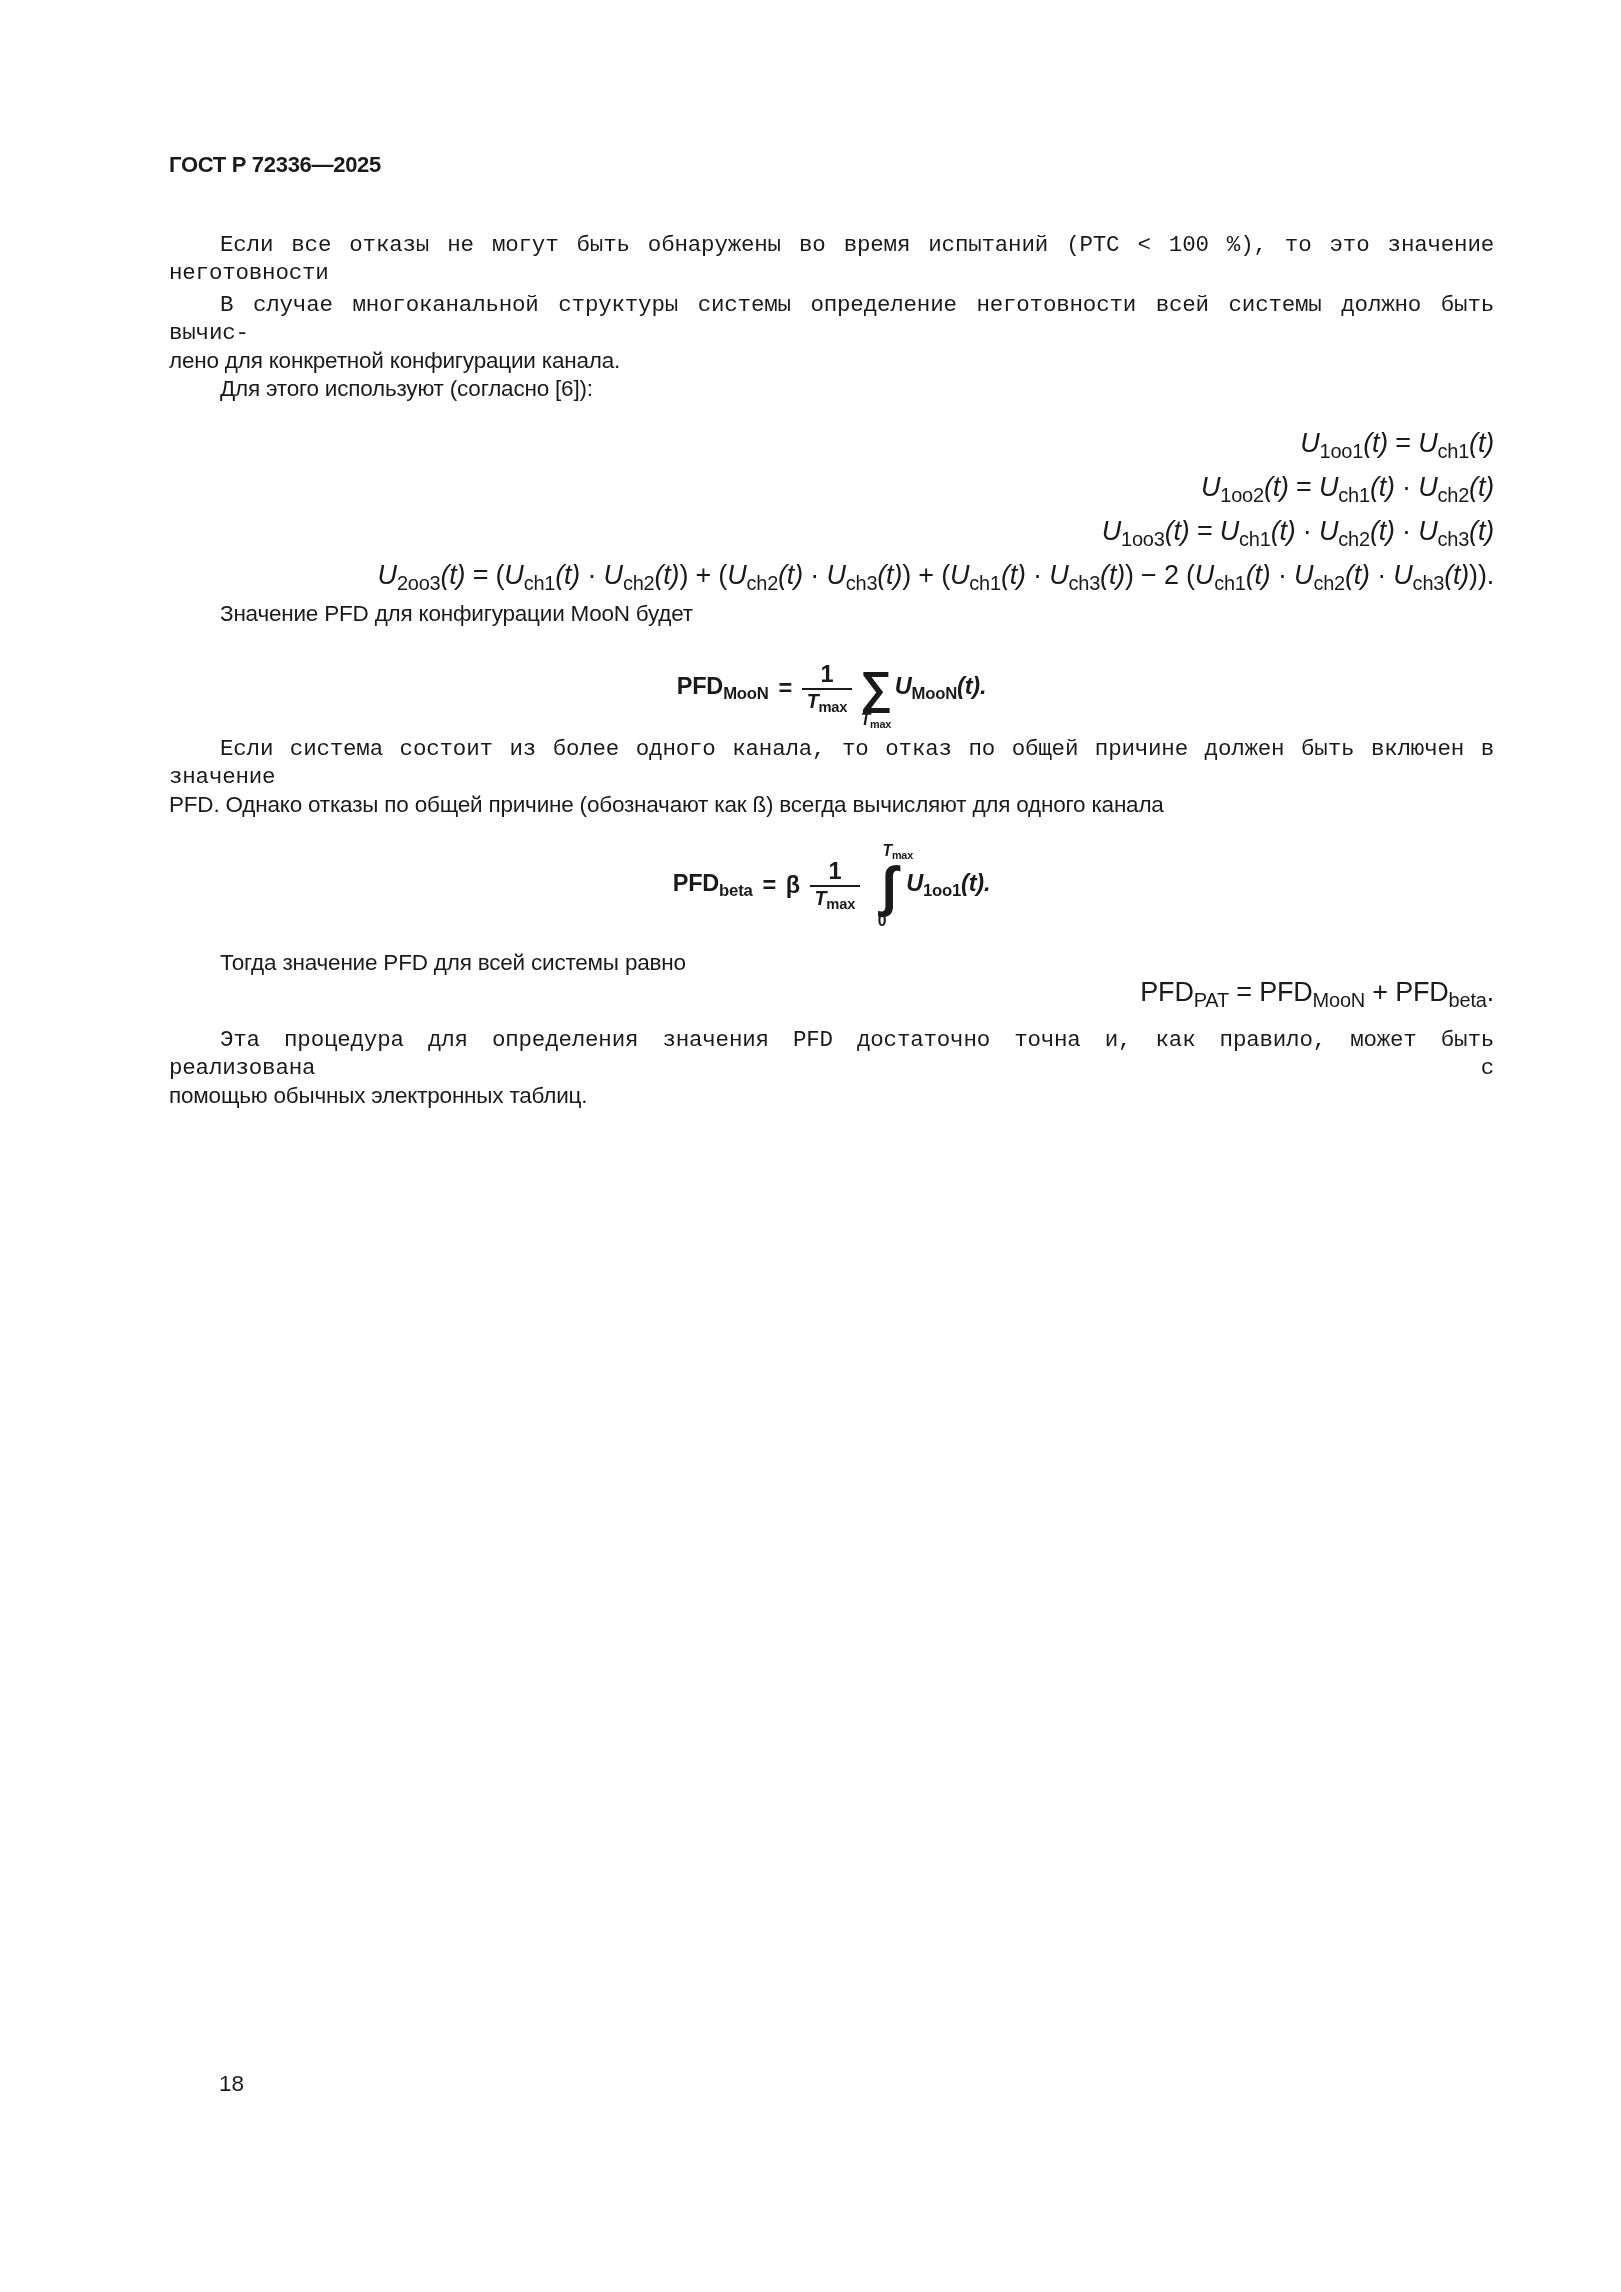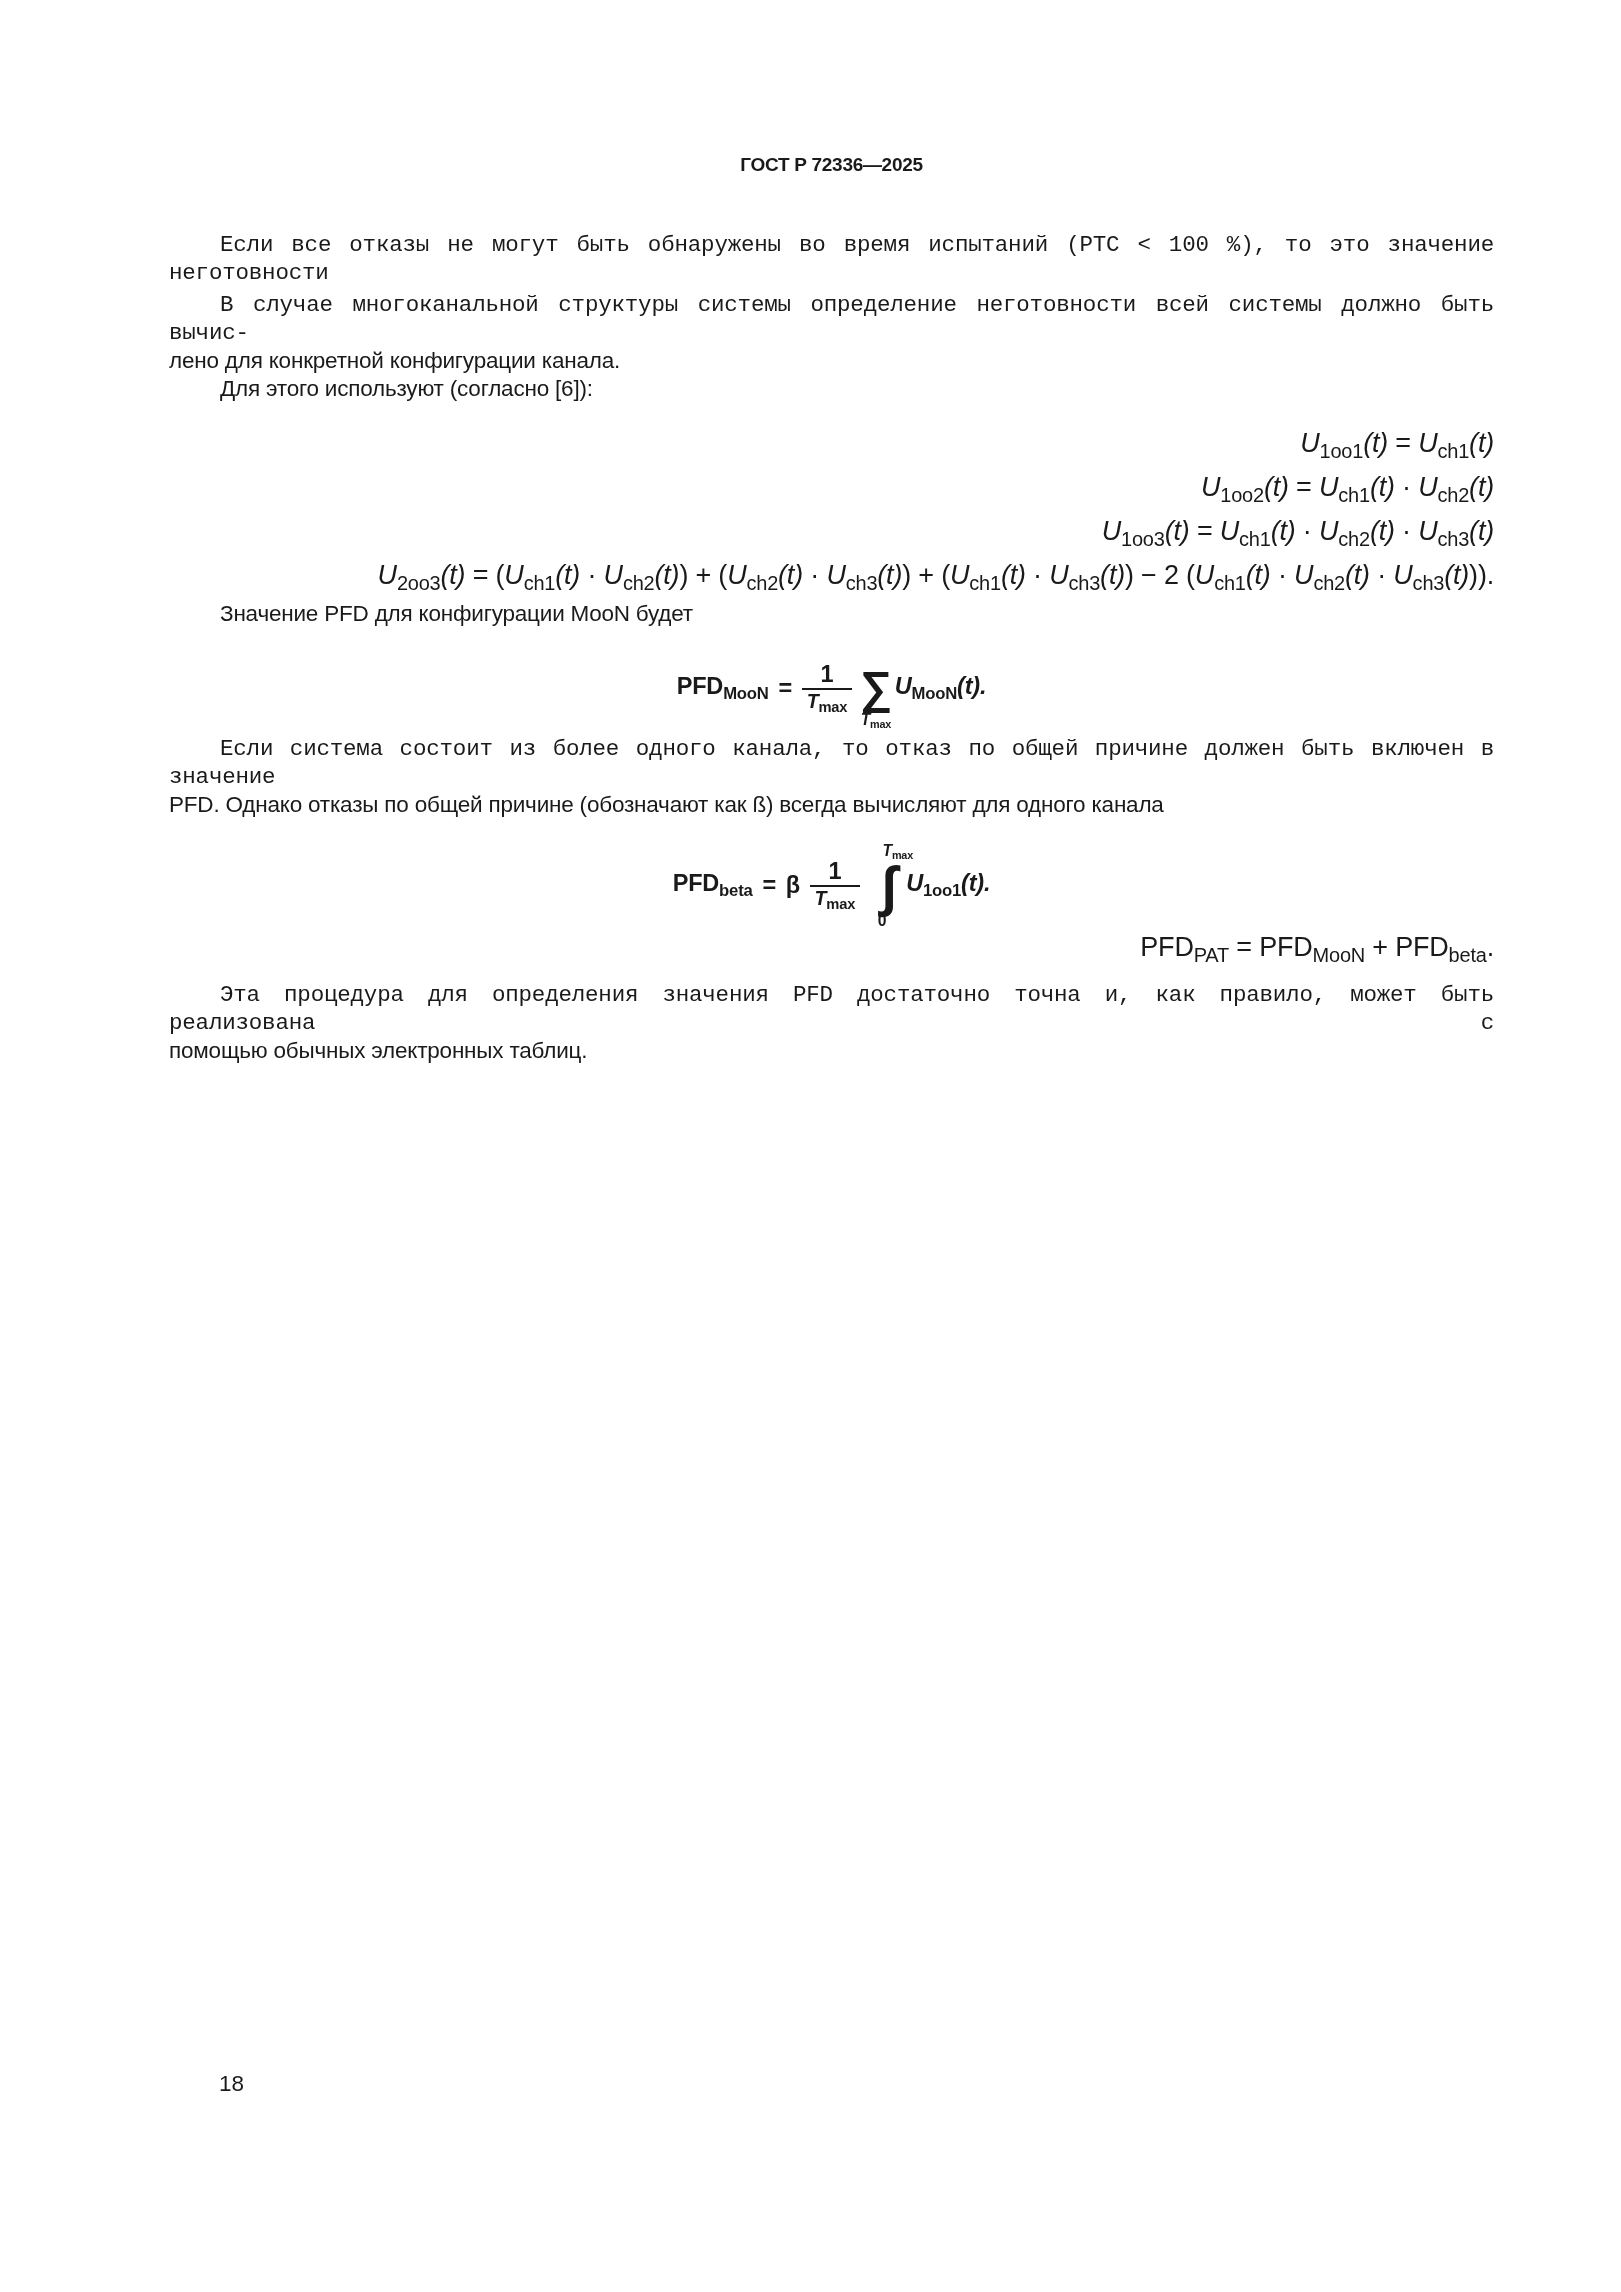--- a/index.html
+++ b/index.html
@@ -8,25 +8,24 @@
     width: 1621px;
     height: 2293px;
     background: #ffffff;
     font-family: "Liberation Sans", sans-serif;
     color: #1a1a1a;
     box-sizing: border-box;
     padding: 152px 127px 0 169px;
     overflow: hidden;
   }
   .header {
-    font-size: 19px;
+    font-size: 22px;
     line-height: 26.5px;
     font-weight: bold;
     letter-spacing: -0.3px;
-    text-align: center;
   }
   .line {
     font-size: 22.5px;
     line-height: 28px;
     letter-spacing: -0.2px;
   }
   .indent { text-indent: 51px; }
   .just { text-align: justify; text-align-last: justify; font-family: Liberation Mono, monospace; }
   .eq-block { margin-top: 17.6px; }
   .eq-line {
@@ -143,20 +142,21 @@
       <span class="den den-small"><i>T</i><span class="fsub">max</span></span>
     </span>
     <span class="intop">
       <span class="int-upper"><i>T</i><span class="fsub2">max</span></span>
       <span class="int-sym">∫</span>
       <span class="int-lower">0</span>
     </span>
     <span><i>U</i><span class="fsub">1oo1</span><i>(t).</i></span>
   </div>
 
+  <div class="line indent" style="margin-top:16.7px">Тогда значение PFD для всей системы равно</div>
 
   <div class="eq-line eq-pat"><span class="tk-n">PFD</span><span class="tk-s">PAT</span><span class="tk-n"> = PFD</span><span class="tk-s">MooN</span><span class="tk-n"> + PFD</span><span class="tk-s">beta</span><span class="tk-n">.</span></div>
 
   <div class="line indent just" style="margin-top:18.6px">Эта процедура для определения значения PFD достаточно точна и, как правило, может быть реализована с</div>
   <div class="line">помощью обычных электронных таблиц.</div>
 
   <div class="page-number">18</div>
 
 </div>
 

